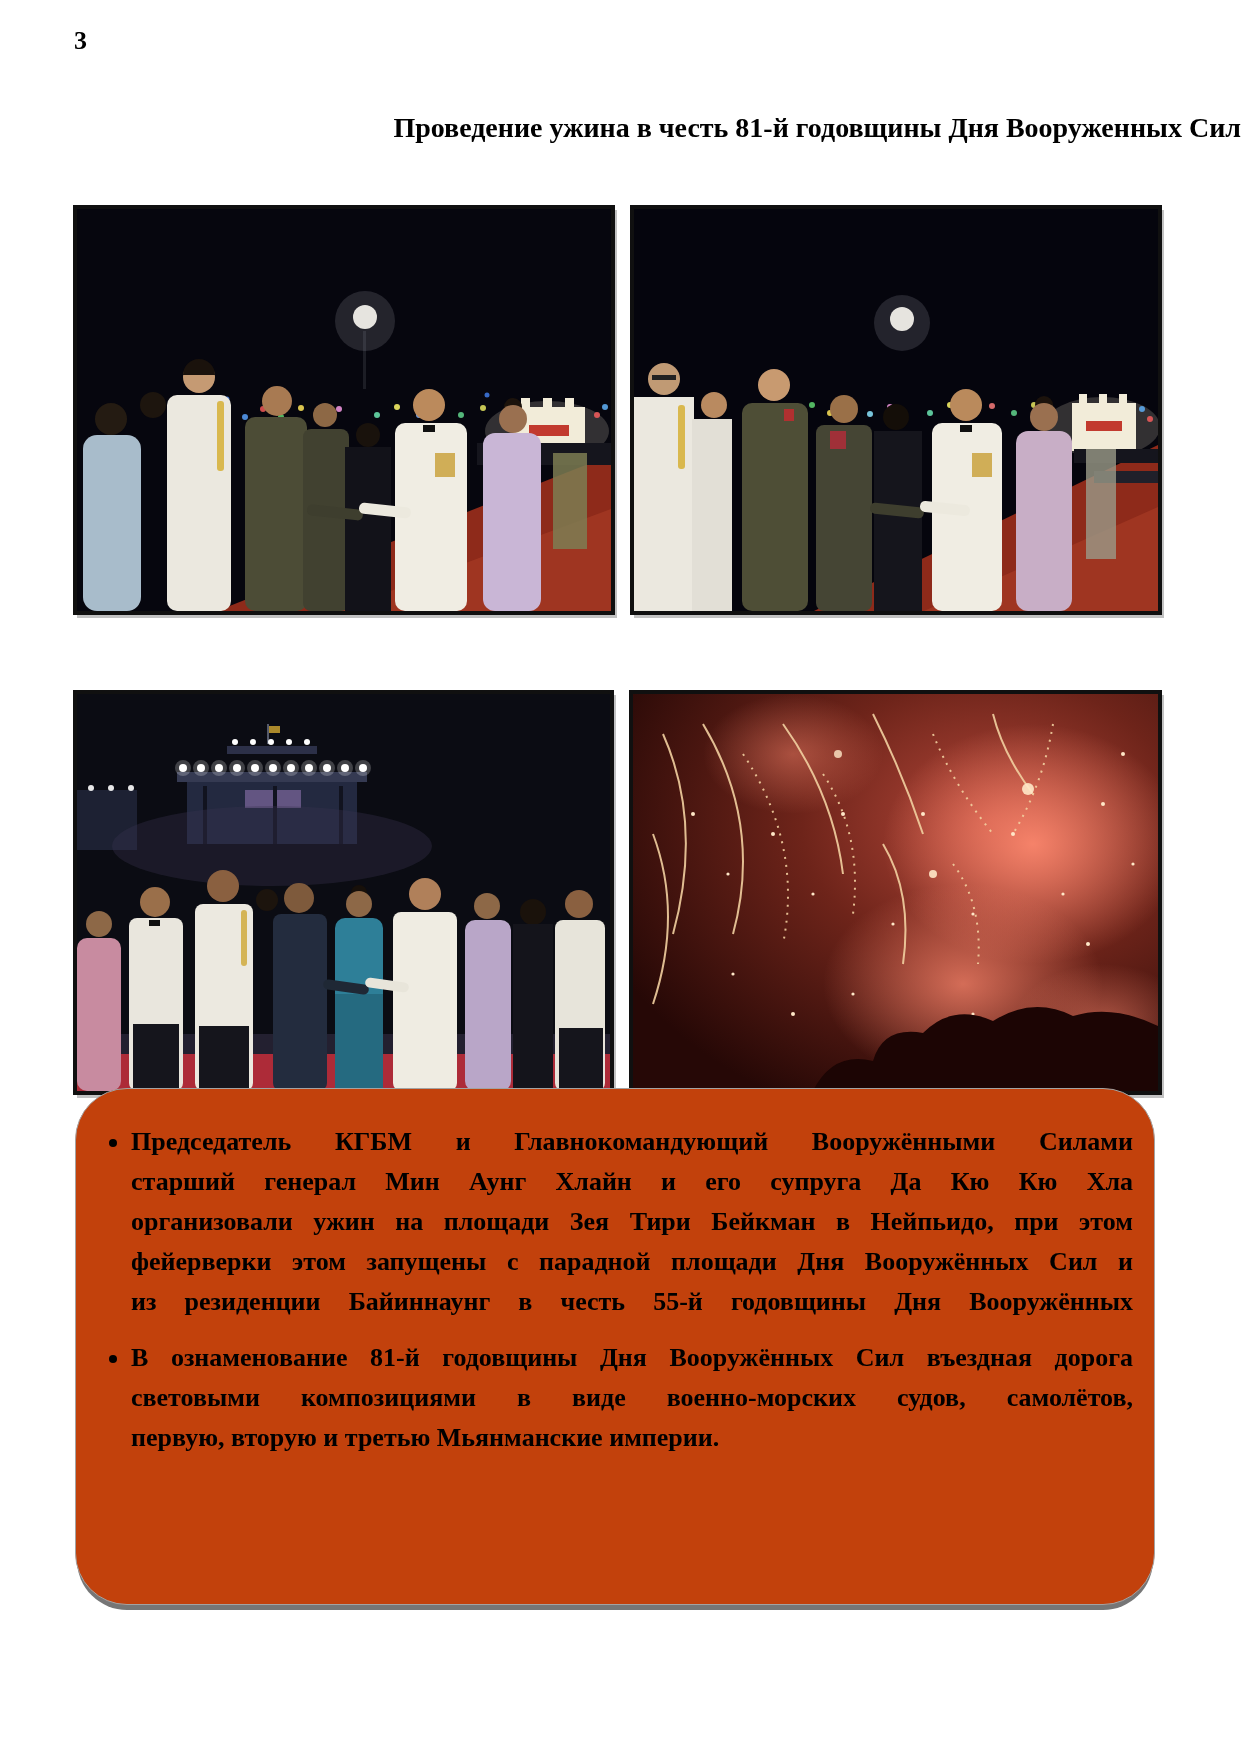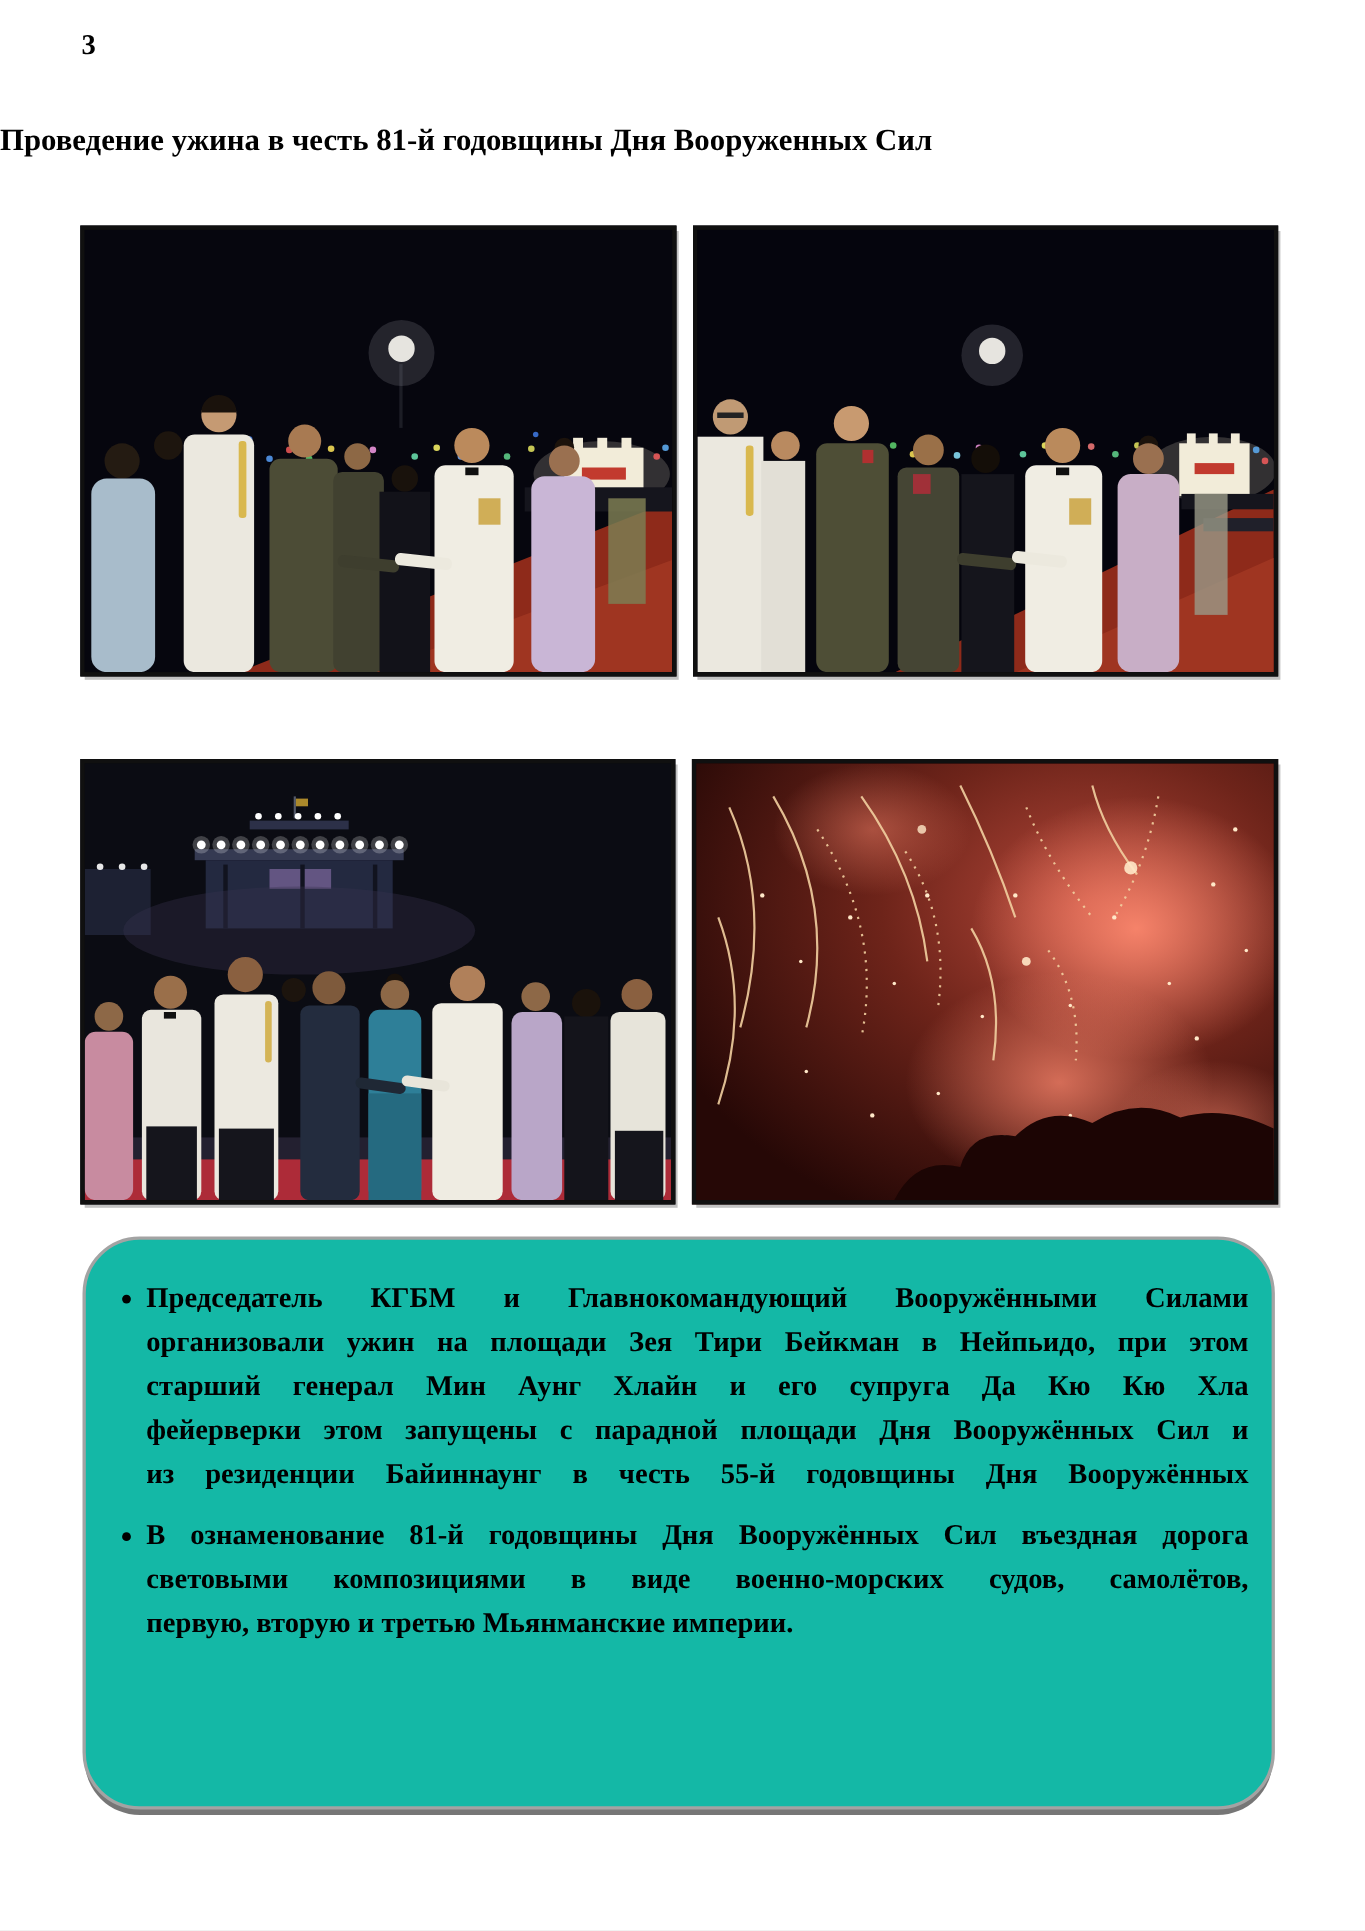--- a/index.html
+++ b/index.html
@@ -7,34 +7,34 @@
     position:relative; width:1241px; height:1755px; margin:0 auto;
     background:#ffffff; overflow:hidden;
     font-family:"Liberation Serif","DejaVu Serif",serif; color:#000;
   }
   .page-number {
     position:absolute; left:74px; top:26px;
     font-size:26px; font-weight:bold;
   }
   .doc-title {
     position:absolute; left:0; top:112px; width:100%;
-    text-align:left; font-size:28px; font-weight:bold;
+    text-align:right; font-size:28px; font-weight:bold;
   }
   .photo {
     position:absolute; border:4px solid #101010; background:#06060e;
     box-shadow:3px 4px 0 -1px rgba(120,120,120,0.45);
   }
   #photo1 { left:73px;  top:205px; width:534px; height:402px; }
   #photo2 { left:630px; top:205px; width:524px; height:402px; }
   #photo3 { left:73px;  top:690px; width:533px; height:397px; background:#0b0c13; }
   #photo4 { left:629px; top:690px; width:525px; height:397px; background:#260806; }
   .photo svg { display:block; width:100%; height:100%; }
   .infobox {
-    position:absolute; left:75px; top:1124px; width:1078px; height:515px;
-    border:3px solid #a3a3a3; border-radius:52px; background:#14b8a6;
+    position:absolute; left:75px; top:1088px; width:1078px; height:515px;
+    border:1px solid #a3a3a3; border-radius:52px; background:#c2410c;
     box-shadow:0 7px 0 -2px rgba(45,45,45,0.65);
     box-sizing:content-box;
   }
   .infobox ul {
     margin:33px 21px 0 0; padding-left:55px;
     font-size:26px; font-weight:bold; list-style:disc outside;
   }
   .infobox li { margin-bottom:16px; }
   .infobox li:last-child { margin-bottom:16px; }
   .jl { line-height:40px; text-align:justify; text-align-last:justify; }
@@ -331,22 +331,22 @@
         <ellipse cx="420" cy="370" rx="95" ry="40" fill="#ff7a40" opacity="0.3"></ellipse>
         <path d="M180,397 q20,-40 60,-30 q10,-35 50,-28 q30,-30 70,-12 q40,-25 80,-5 q40,-12 85,10 l0,65 z" fill="#1c0504"></path>
       </g>
     </svg>
   </div>
 
   <div class="infobox">
     <ul>
       <li>
         <div class="jl">Председатель КГБМ и Главнокомандующий Вооружёнными Силами</div>
+        <div class="jl">старший генерал Мин Аунг Хлайн и его супруга Да Кю Кю Хла</div>
         <div class="jl">организовали ужин на площади Зея Тири Бейкман в Нейпьидо, при этом</div>
-        <div class="jl">старший генерал Мин Аунг Хлайн и его супруга Да Кю Кю Хла</div>
         <div class="jl">фейерверки этом запущены с парадной площади Дня Вооружённых Сил и</div>
         <div class="jl">из резиденции Байиннаунг в честь 55-й годовщины Дня Вооружённых</div>
       </li>
       <li>
         <div class="jl">В ознаменование 81-й годовщины Дня Вооружённых Сил въездная дорога</div>
         <div class="jl">световыми композициями в виде военно-морских судов, самолётов,</div>
         <div class="jl last">первую, вторую и третью Мьянманские империи.</div>
       </li>
     </ul>
   </div>

